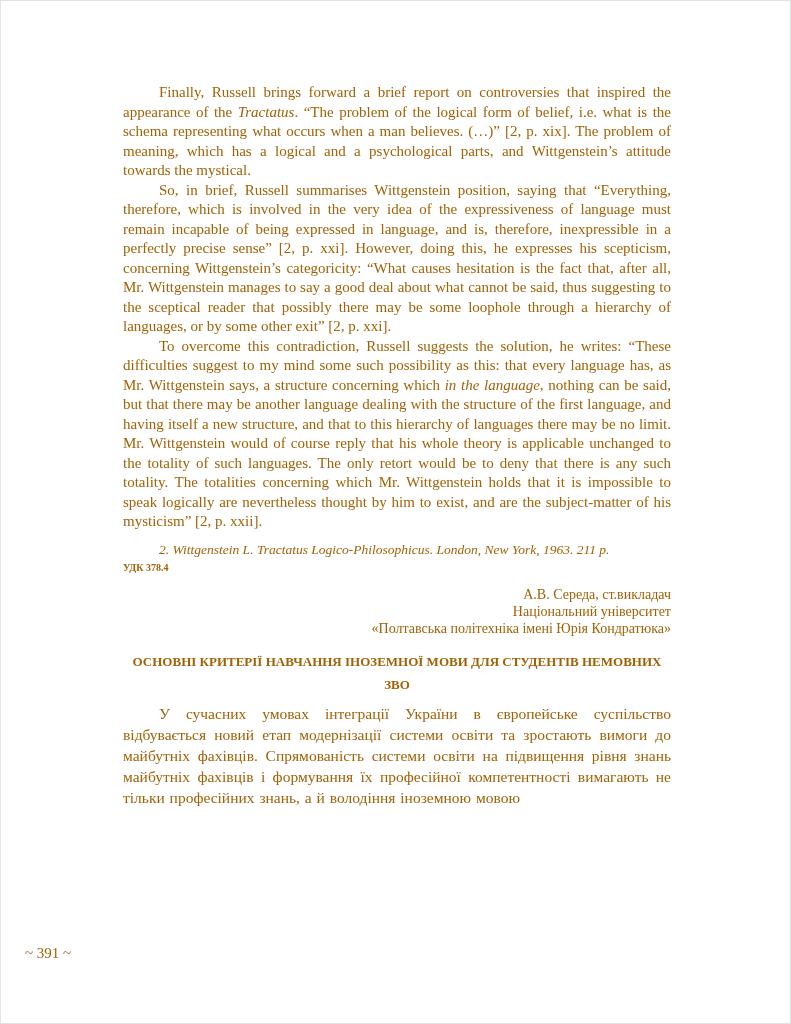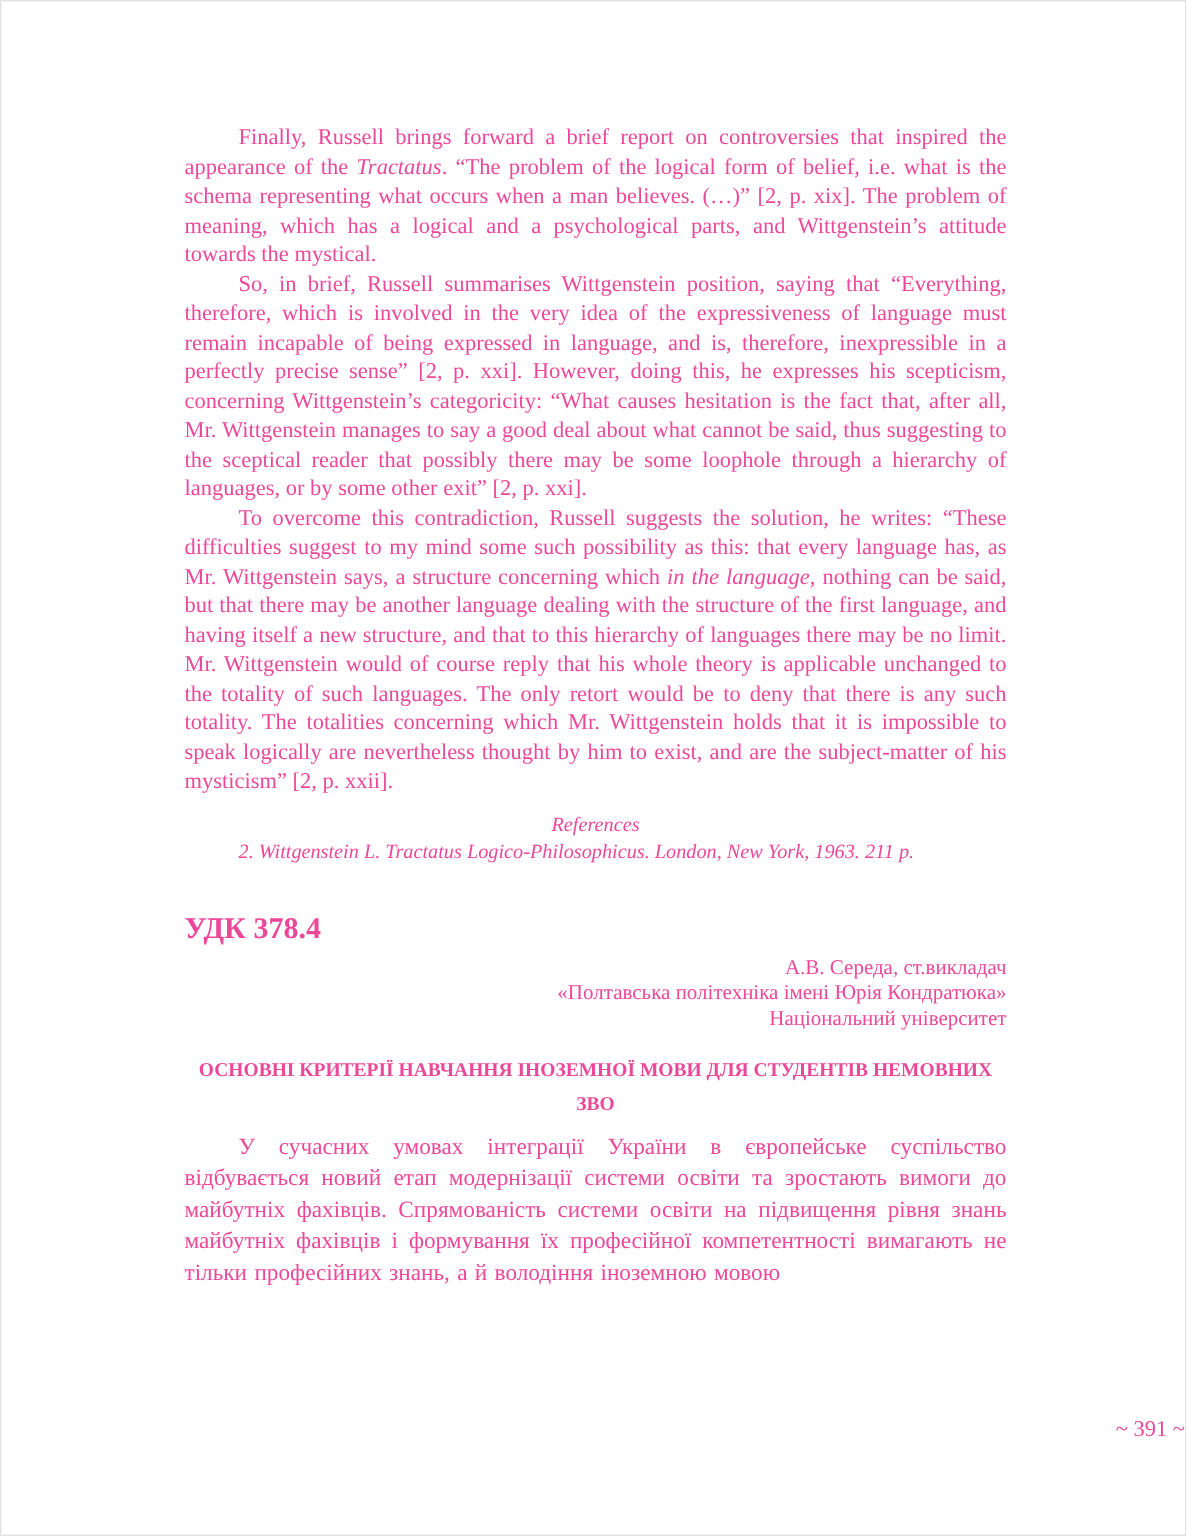--- a/index.html
+++ b/index.html
@@ -6,21 +6,21 @@
     margin: 0;
     padding: 0;
     background: #ffffff;
   }
   .page {
     position: relative;
     width: 791px;
     height: 1024px;
     margin: 0 auto;
     background: #ffffff;
-    color: #ec4899;
+    color: #a16207;
     font-family: "Liberation Serif", "DejaVu Serif", serif;
     box-sizing: border-box;
     border: 1px solid #e3e3e3;
     overflow: hidden;
   }
   .content {
     position: absolute;
     left: 122px;
     top: 82px;
     width: 548px;
@@ -42,23 +42,22 @@
   .refs-heading {
     text-align: center;
     margin: 0 0 2px 0;
   }
   .ref-item {
     margin: 0;
     text-align: justify;
     text-indent: 36px;
   }
   .udc {
-    margin-top: 32px;
     font-weight: bold;
-    font-size: 20px;
+    font-size: 10px;
     line-height: 20px;
   }
   .byline {
     margin-top: 8px;
     text-align: right;
     font-size: 14px;
     line-height: 17px;
   }
   .article-title {
     margin: 13px 0 0 0;
@@ -73,48 +72,47 @@
     line-height: 21px;
     text-align: justify;
     text-indent: 36px;
     word-spacing: 1px;
   }
   .page-number {
     position: absolute;
     left: 0;
     right: 0;
     top: 944px;
-    text-align: right;
+    text-align: left;
     font-size: 15px;
     margin-left: 24px;
   }
 </style>
 </head>
 <body>
 
 <div class="page">
   <div class="content">
 
     <p class="body-par"><span>Finally, Russell brings forward a brief report on controversies that inspired the appearance of the </span><i>Tractatus</i><span>. “The problem of the logical form of belief, i.e. what is the schema representing what occurs when a man believes. (…)” [2, p. xix]. The problem of meaning, which has a logical and a psychological parts, and Wittgenstein’s attitude towards the mystical.</span></p>
 
     <p class="body-par">So, in brief, Russell summarises Wittgenstein position, saying that “Everything, therefore, which is involved in the very idea of the expressiveness of language must remain incapable of being expressed in language, and is, therefore, inexpressible in a perfectly precise sense” [2, p. xxi]. However, doing this, he expresses his scepticism, concerning Wittgenstein’s categoricity: “What causes hesitation is the fact that, after all, Mr. Wittgenstein manages to say a good deal about what cannot be said, thus suggesting to the sceptical reader that possibly there may be some loophole through a hierarchy of languages, or by some other exit” [2, p. xxi].</p>
 
     <p class="body-par"><span>To overcome this contradiction, Russell suggests the solution, he writes: “These difficulties suggest to my mind some such possibility as this: that every language has, as Mr. Wittgenstein says, a structure concerning which </span><i>in the language</i><span>, nothing can be said, but that there may be another language dealing with the structure of the first language, and having itself a new structure, and that to this hierarchy of languages there may be no limit. Mr. Wittgenstein would of course reply that his whole theory is applicable unchanged to the totality of such languages. The only retort would be to deny that there is any such totality. The totalities concerning which Mr. Wittgenstein holds that it is impossible to speak logically are nevertheless thought by him to exist, and are the subject-matter of his mysticism” [2, p. xxii].</span></p>
 
     <div class="refs">
-      <div class="refs-heading">References</div>
       <p class="ref-item">2. Wittgenstein L. Tractatus Logico-Philosophicus. London, New York, 1963. 211 p.</p>
     </div>
 
     <div class="udc">УДК 378.4</div>
 
     <div class="byline">
       <div>А.В. Середа, ст.викладач</div>
+      <div>Національний університет</div>
       <div>«Полтавська політехніка імені Юрія Кондратюка»</div>
-      <div>Національний університет</div>
     </div>
 
     <h1 class="article-title">ОСНОВНІ КРИТЕРІЇ НАВЧАННЯ ІНОЗЕМНОЇ МОВИ ДЛЯ СТУДЕНТІВ НЕМОВНИХ ЗВО</h1>
 
     <p class="ua-par">У сучасних умовах інтеграції України в європейське суспільство відбувається новий етап модернізації системи освіти та зростають вимоги до майбутніх фахівців. Спрямованість системи освіти на підвищення рівня знань майбутніх фахівців і формування їх професійної компетентності вимагають не тільки професійних знань, а й володіння іноземною мовою</p>
 
   </div>
 
   <div class="page-number">~ 391 ~</div>
 </div>

